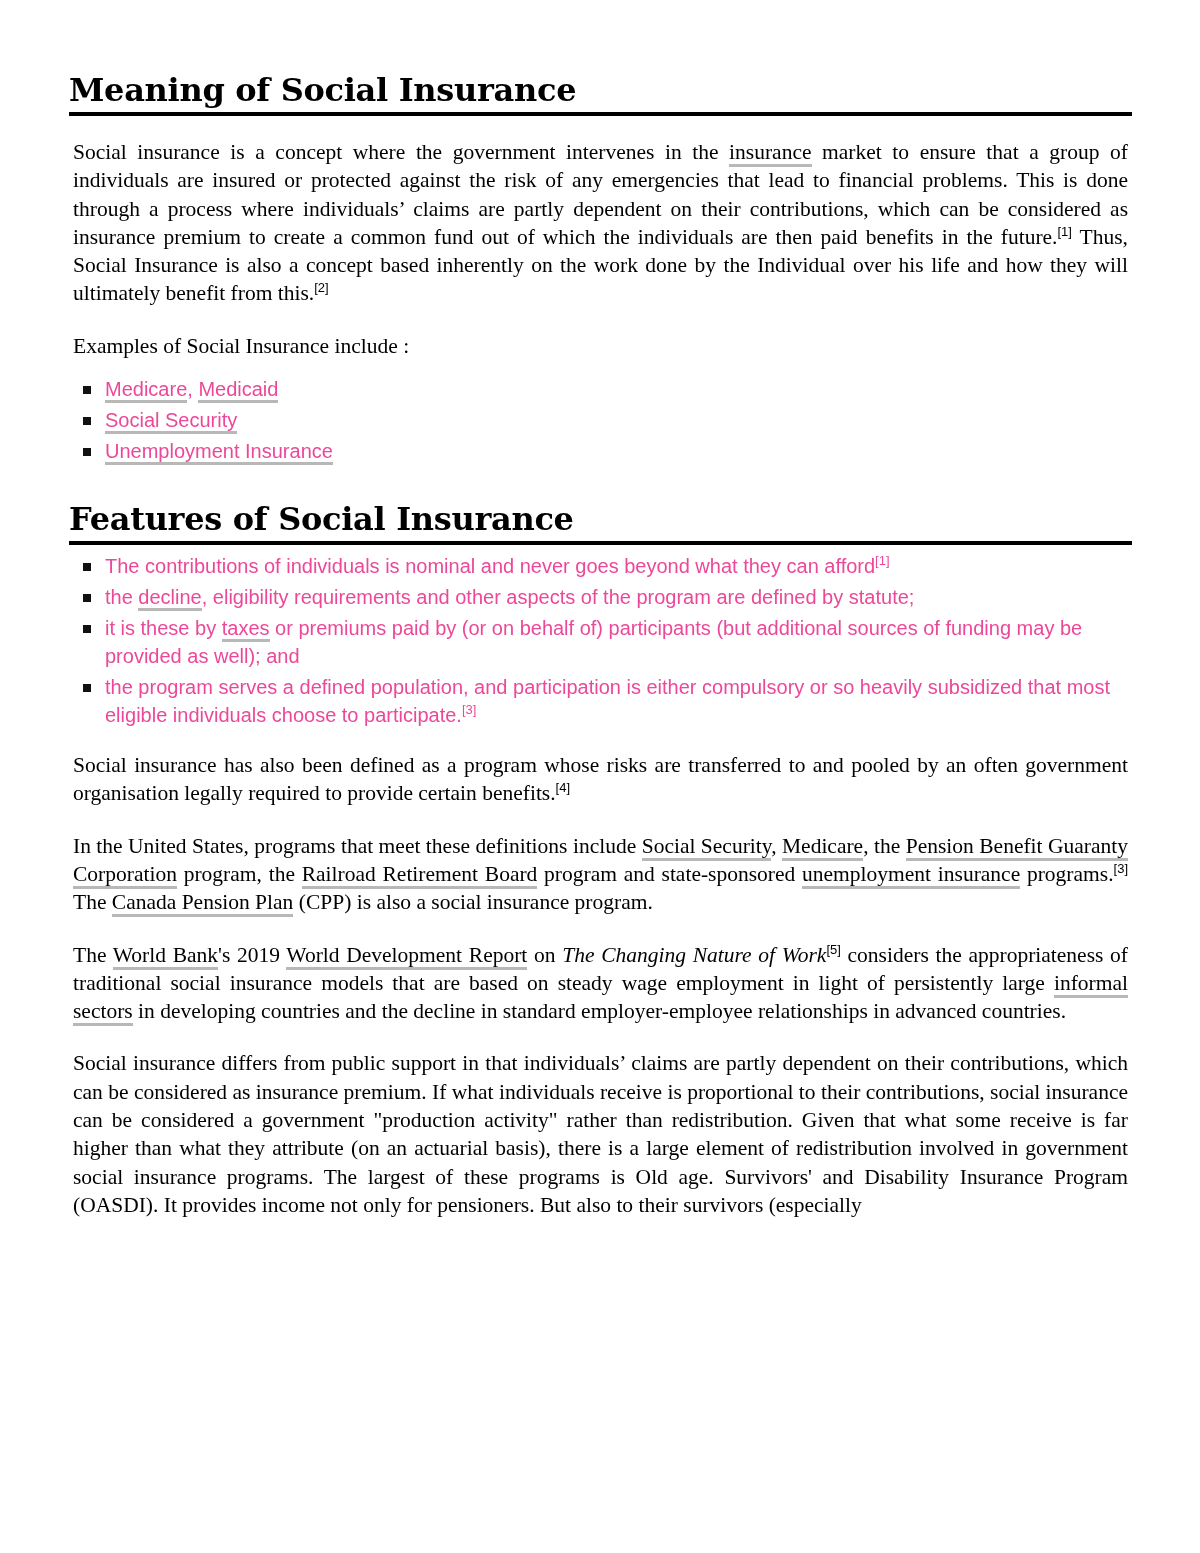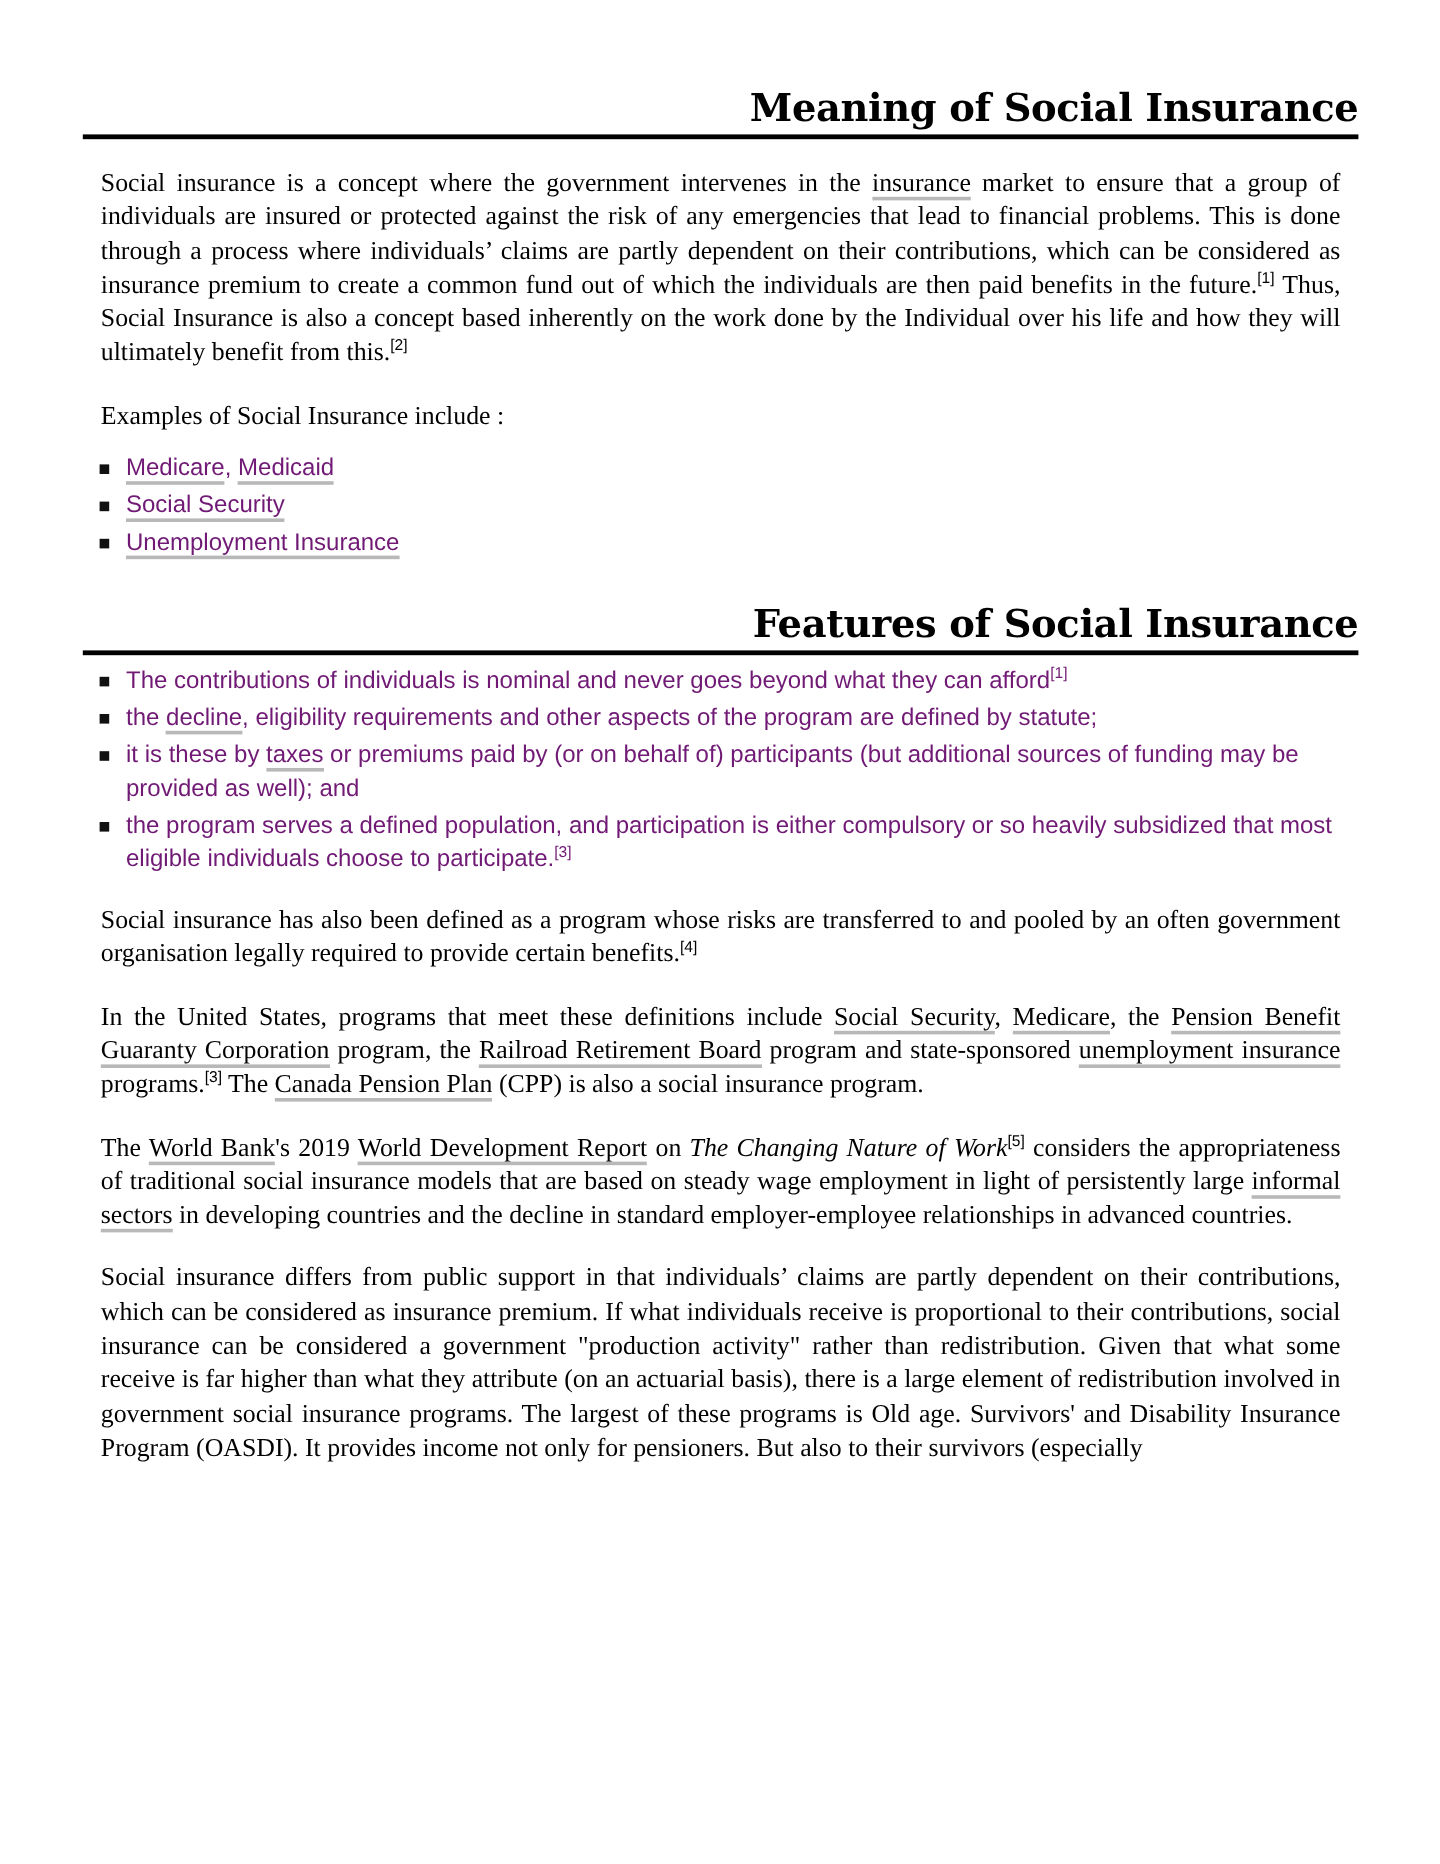--- a/index.html
+++ b/index.html
@@ -2,30 +2,30 @@
 <html><head>
 <meta charset="utf-8">
 <style>
   html, body { margin: 0; padding: 0; background: #ffffff; }
   body { width: 1200px; height: 1553px; overflow: hidden; position: relative; color: #000; }
   .page { position: absolute; left: 69px; top: 70px; width: 1063px; }
   h1 {
     font-family: "DejaVu Serif", "Liberation Serif", serif;
     font-weight: bold; font-size: 32px; line-height: 40px;
     margin: 0; padding: 0 0 2px 0;
-    border-bottom: 4px solid #000; letter-spacing: -0.3px; text-align: right;
+    border-bottom: 4px solid #000; letter-spacing: -0.3px;
   }
   .serif {
     font-family: "Liberation Serif", "DejaVu Serif", serif;
     font-size: 21.5px; line-height: 28.3px;
-    text-align: justify; margin: 15px;
+    text-align: justify; margin: 4px;
   }
   .sans {
     font-family: "Liberation Sans", "DejaVu Sans", sans-serif;
-    font-size: 20px; line-height: 31px; color: #701a75;
+    font-size: 20px; line-height: 31px; color: #ec4899;
   }
   a.link { color: inherit; text-decoration: none; border-bottom: 3px solid #b8b8b8; padding-bottom: 0; }
   sup { font-size: 13px; line-height: 0; vertical-align: 8px; font-family: "Liberation Sans", sans-serif; }
   ul.bullets { list-style: none; margin: 0; padding: 0 0 0 36px; }
   ul.bullets li { position: relative; }
   ul.bullets li::before {
     content: ""; position: absolute; left: -22px; top: 12px;
     width: 8px; height: 8px; background: #111;
   }
   ul.features li { line-height: 28px; margin-bottom: 3px; }

